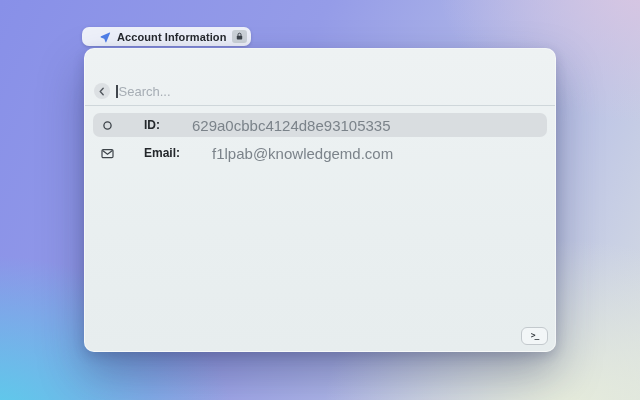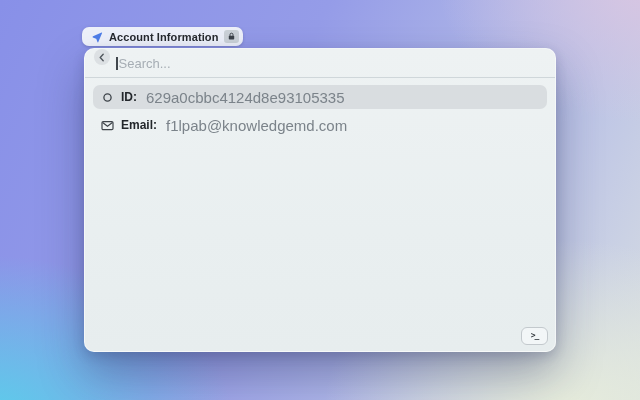--- a/index.html
+++ b/index.html
@@ -14,58 +14,59 @@
       radial-gradient(55% 62% at 88% 102%, rgba(232,238,219,0.95) 0%, rgba(232,238,219,0) 68%),
       radial-gradient(62% 68% at -2% 106%, #58d0eb 0%, rgba(88,208,235,0) 62%),
       radial-gradient(56% 58% at 102% -4%, #d9c6e2 0%, rgba(217,198,226,0) 60%),
       linear-gradient(115deg, #8890e8 0%, #959ce8 40%, #b7bfe7 72%, #d7dde2 100%);
   }
 
   
   .badge{
     position:absolute;left:82px;top:27px;height:19px;
     display:flex;align-items:center;gap:6px;
-    padding:0 4px 0 9px;border-radius:7px;
+    padding:0 4px 0 17px;border-radius:7px;
     background:rgba(246,249,251,0.92);
     box-shadow:0 1px 3px rgba(40,50,90,0.25);
   }
   .badge-label{font-size:11px;font-weight:700;color:#26292e;letter-spacing:.1px;}
   .plane{display:flex;align-items:center;}
   .lock-chip{
     width:15px;height:13px;border-radius:3px;background:#ccd2d8;
     display:flex;align-items:center;justify-content:center;
   }
 
   
   .window{
     position:absolute;left:84px;top:48px;width:472px;height:304px;
     border-radius:10px;
     background:linear-gradient(180deg,#eef2f3 0%,#e9eff0 60%,#e7edee 100%);
     box-shadow:0 22px 45px rgba(25,35,80,0.35), 0 4px 12px rgba(25,35,80,0.18);
     border:1px solid rgba(255,255,255,0.5);
     box-sizing:border-box;
   }
   .search-bar{
-    height:28px;display:flex;gap:6px;
+    height:28px;display:flex;align-items:center;gap:6px;
     padding:0 10px 0 9px;
     border-bottom:1px solid rgba(170,182,189,0.45);
+    margin-top:28px;
   }
   .back-btn{
     width:16px;height:16px;border-radius:50%;background:#dce0e3;
     display:flex;align-items:center;justify-content:center;flex:none;
     cursor:default;
   }
   .search-input{flex:1;display:flex;align-items:center;}
   .caret{width:1.5px;height:13px;background:#41474d;margin-right:1px;}
   .placeholder{font-size:13px;color:#a6adb4;}
 
   .list{padding:7px 8px 0 8px;}
   .row{
     height:24px;display:flex;align-items:center;
-    padding:0 8px;margin-bottom:4px;border-radius:7px;
+    padding:0 8px;margin-bottom:4px;border-radius:7px;gap:23px;
   }
   .row.selected{background:#d9dde0;}
   .row-icon{width:13px;display:flex;align-items:center;justify-content:center;margin-right:7px;flex:none;}
   .row-label{font-size:12px;font-weight:700;color:#23272b;margin-right:9px;white-space:nowrap;}
   .row-value{font-size:15px;color:#7b838a;white-space:nowrap;}
 
   .terminal-btn{
     position:absolute;right:7px;bottom:6px;width:27px;height:18px;
     border:1px solid #c3c9cd;border-radius:6px;
     background:rgba(250,252,253,0.6);

